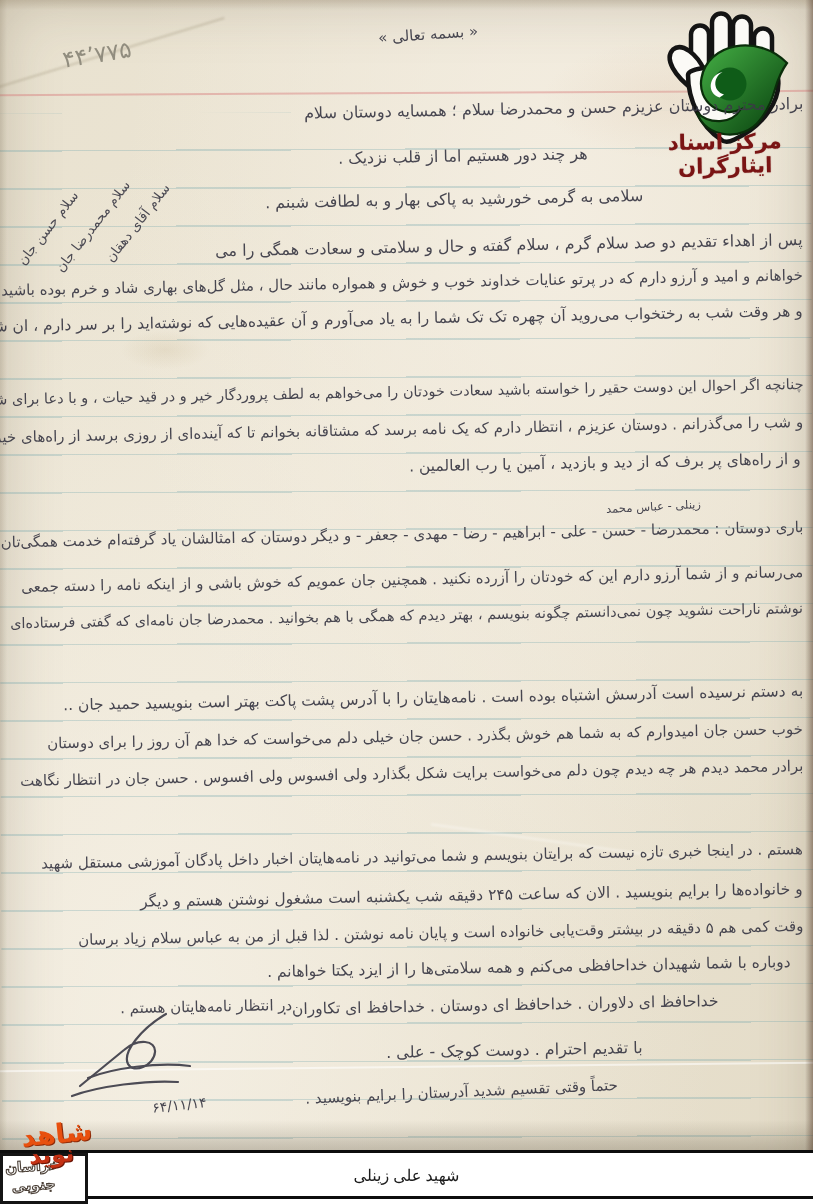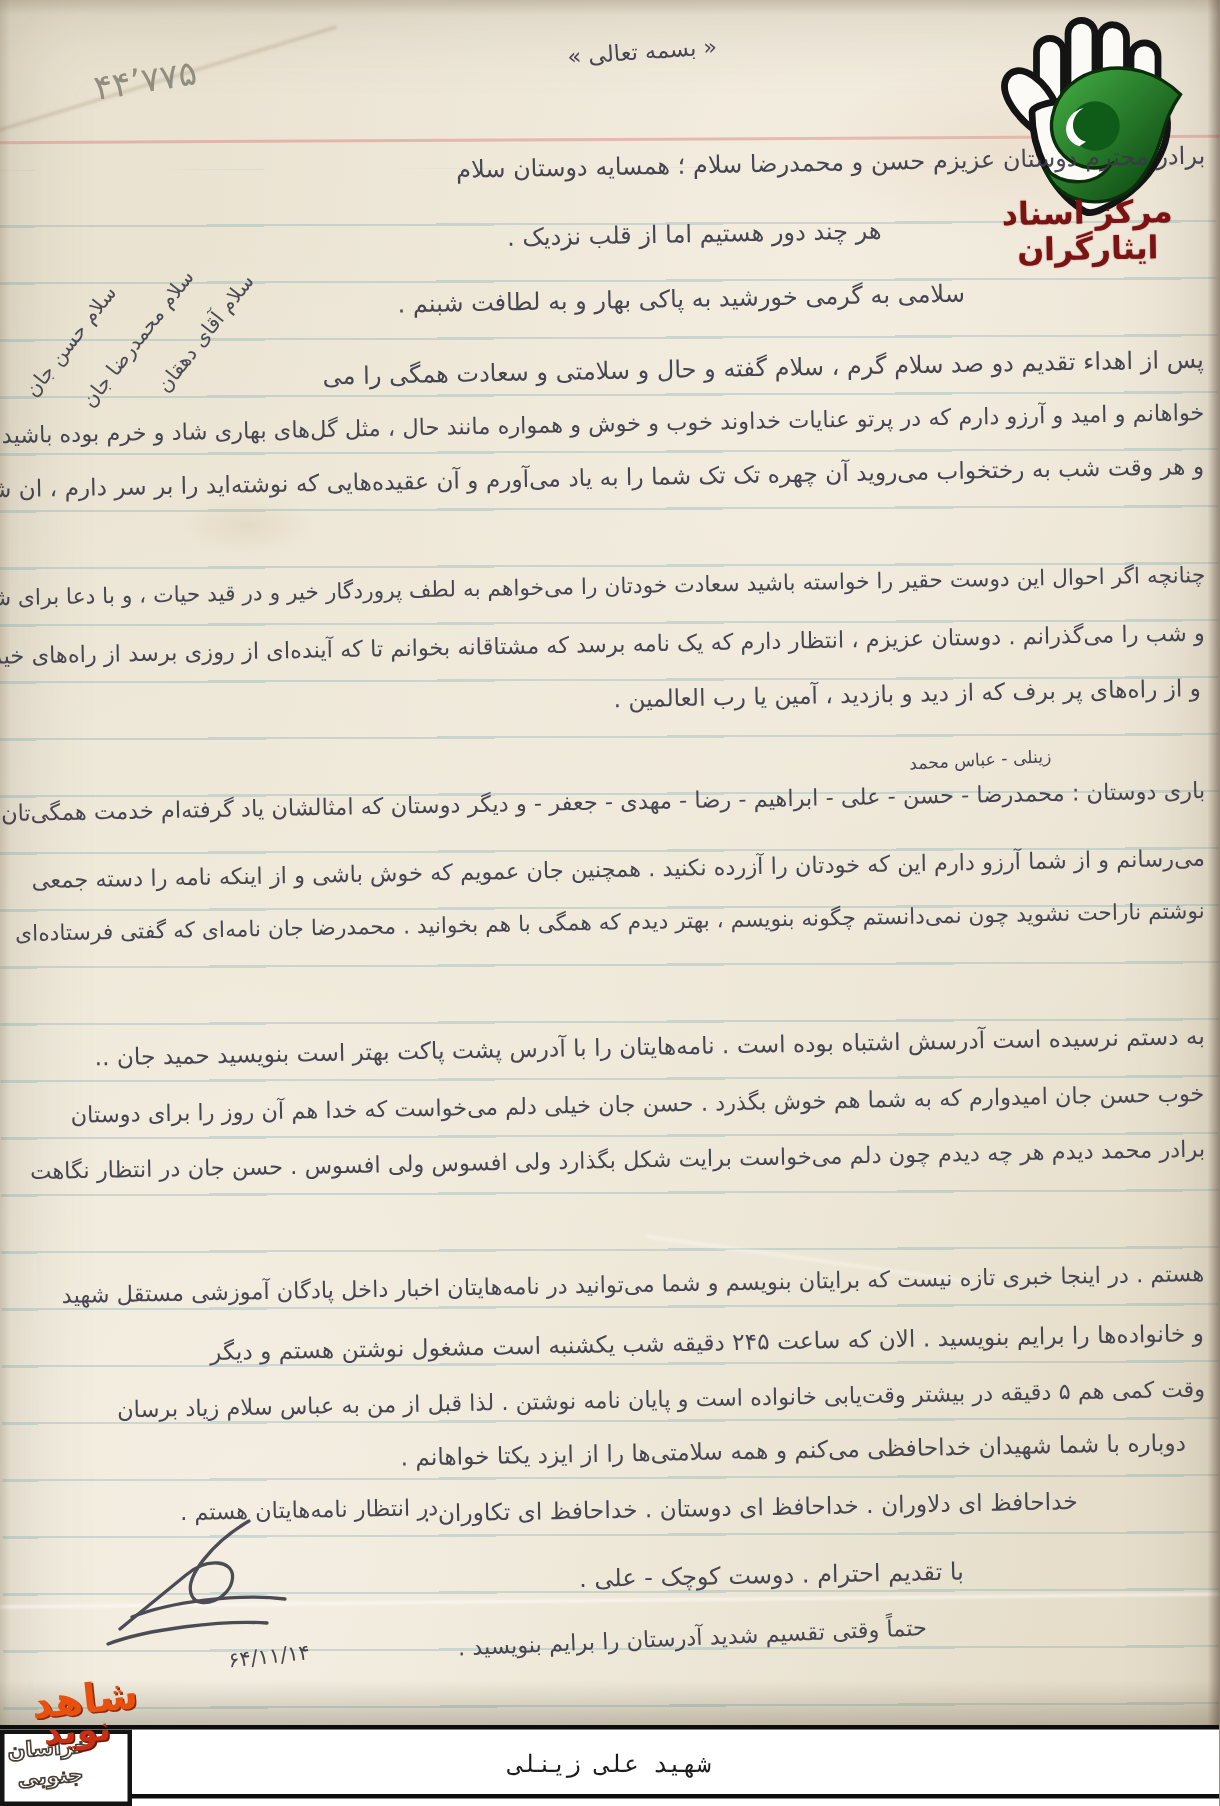--- a/index.html
+++ b/index.html
@@ -62,21 +62,21 @@
     font-size:13.5px;transform:rotate(-52deg);transform-origin:0 50%;opacity:.9;}
 
   
   .sig{position:absolute;left:58px;top:1008px;width:150px;height:100px;}
 
   
   .caption-bar{position:absolute;left:0;top:1150px;width:100%;height:54px;background:#ffffff;
     border-top:3px solid #0d0d0d;}
   .caption-rule-bottom{position:absolute;left:0;top:1196px;width:100%;height:3px;background:#0d0d0d;}
   .caption-text{position:absolute;left:0;top:1166px;width:100%;text-align:center;direction:rtl;
-    color:#1c1c1c;font-size:16px;font-family:Liberation Mono, monospace;}
+    color:#1c1c1c;font-size:16px;font-family:Liberation Serif, serif;}
 
   
   .ns-box{position:absolute;left:0;top:1153px;width:88px;height:51px;background:#fff;
     border:3px solid #141414;box-sizing:border-box;}
   .ns-region{position:absolute;left:2px;top:1157px;width:62px;text-align:center;direction:rtl;
     font-weight:bold;font-size:14px;line-height:19px;color:#ffffff;
     -webkit-text-stroke:1.1px #4a3f36;transform:rotate(-4deg);}
   .ns-shahed{position:absolute;left:22px;top:1118px;width:70px;direction:rtl;color:#e8500f;
     font-weight:900;font-size:27px;transform:rotate(-6deg);
     text-shadow:1px 1px 0 #8d2a08;}

